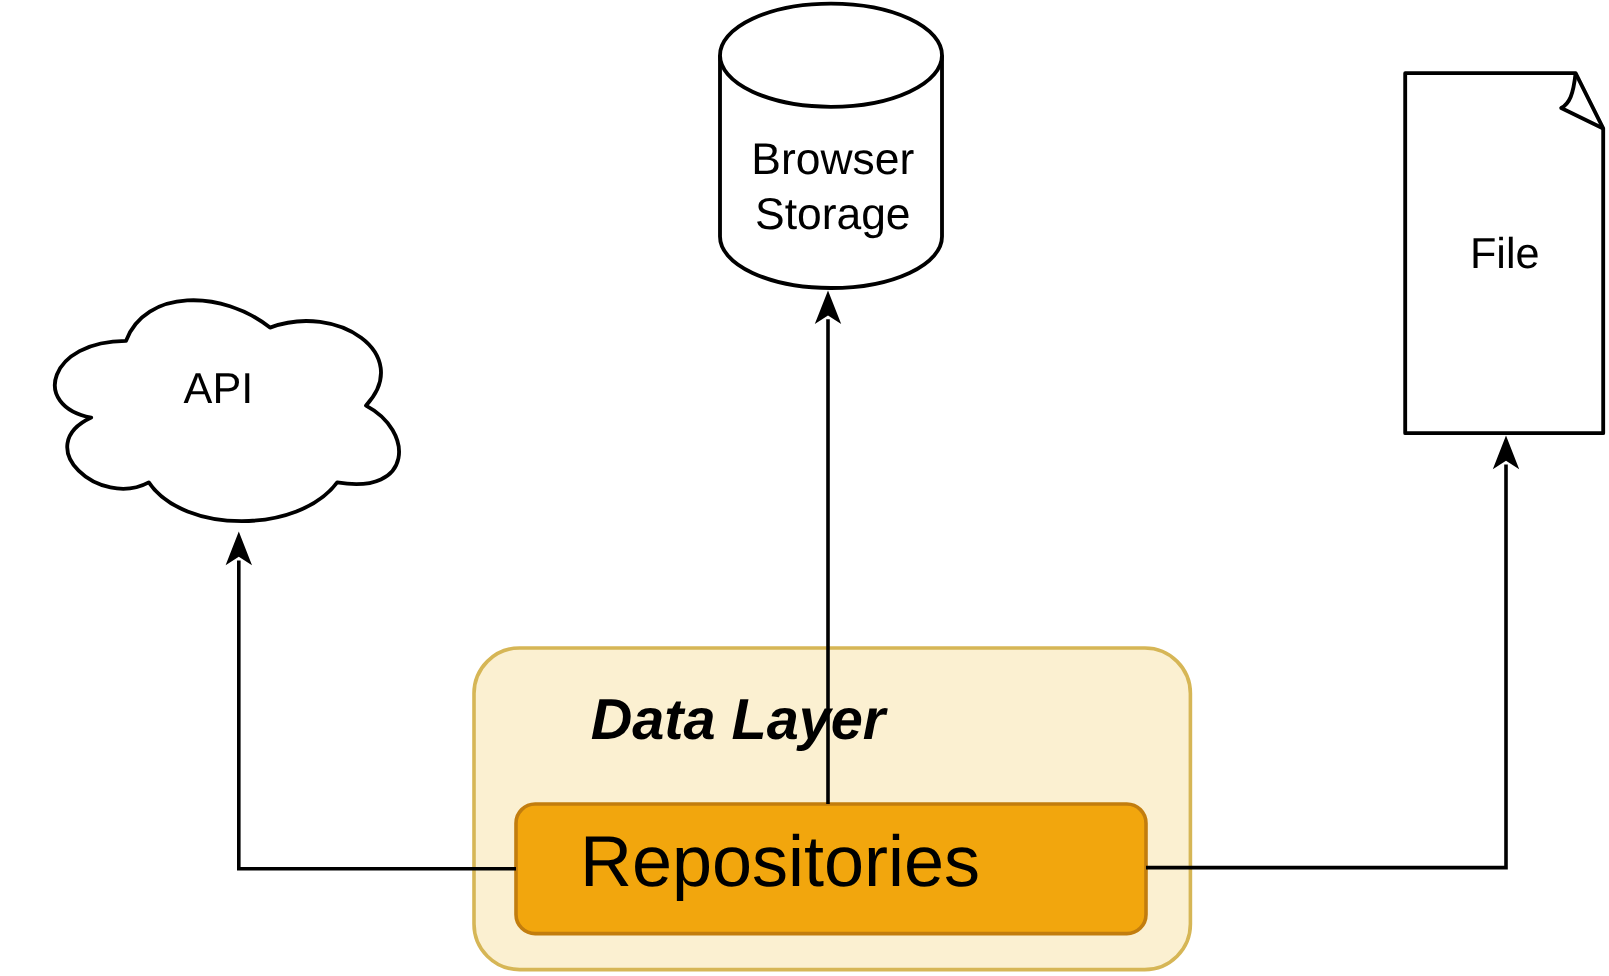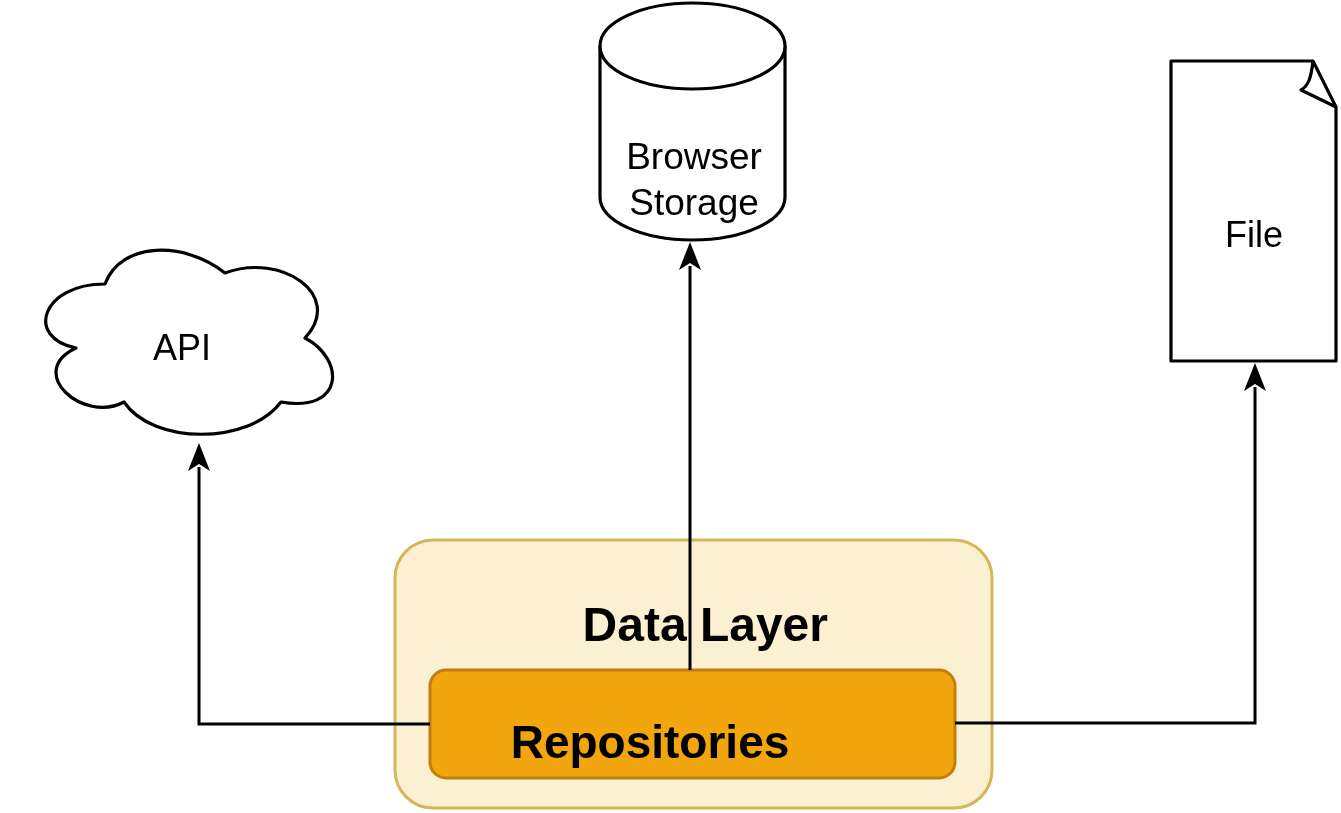--- a/index.html
+++ b/index.html
@@ -40,41 +40,40 @@
     stroke: var(--line, #000000);
     stroke-width: 3;
   }
   .arrowhead { fill: var(--line, #000000); stroke: none; }
 
   .label {
     position: absolute;
     color: var(--text, #000000);
     text-align: center;
     white-space: normal;
-    margin-top: 24px;
   }
   .node-label { font-size: 36px; line-height: 46px; }
   .api-label   { left: 82px;  top: 301px; width: 200px; }
   .storage-label { left: 592px; top: 110px; width: 204px; font-size: 37px; }
   .file-label  { left: 1154px; top: 188px; width: 200px; }
   .container-title {
-    left: 428px; top: 575px;
+    left: 415px; top: 575px;
     width: 400px;
-    text-align: right;
+    text-align: center;
     font-size: 48px;
     font-weight: bold;
     line-height: 52px;
     white-space: nowrap;
+    font-style: italic;
   }
   .repo-label {
     left: 430px; top: 692px;
     width: 440px;
-    font-size: 46px;
+    font-size: 60px;
     line-height: 52px;
-    font-weight: bold;
   }
 </style>
 </head>
 <body>
 
 <div id="canvas">
 
   <svg id="diagram-svg" width="1341" height="813" viewBox="0 0 1341 813">
 
     <rect class="container-rect" x="395" y="540" width="597" height="268" rx="38" ry="38"></rect>

